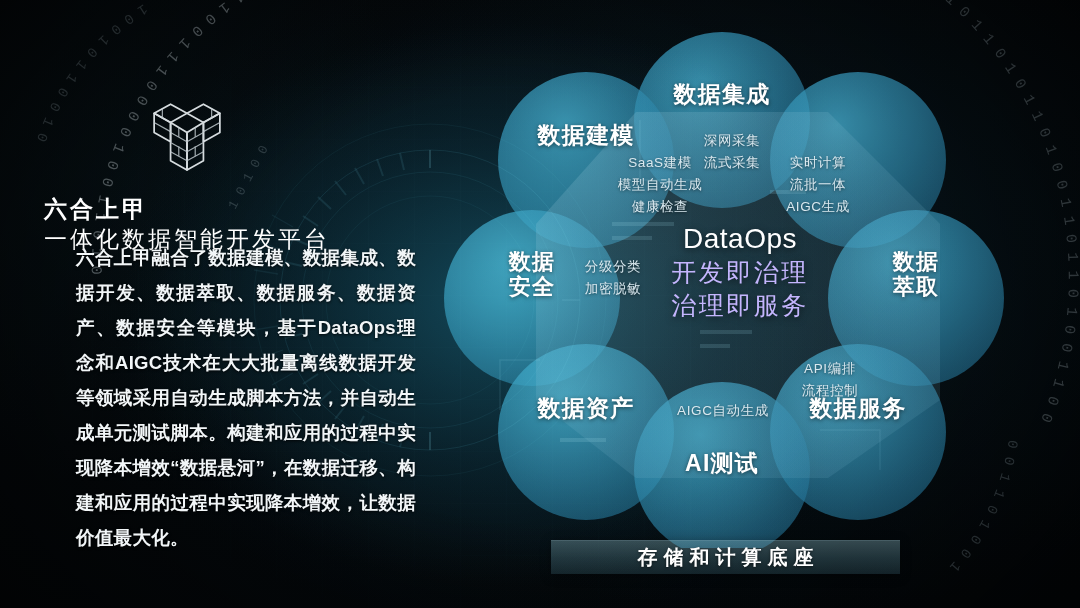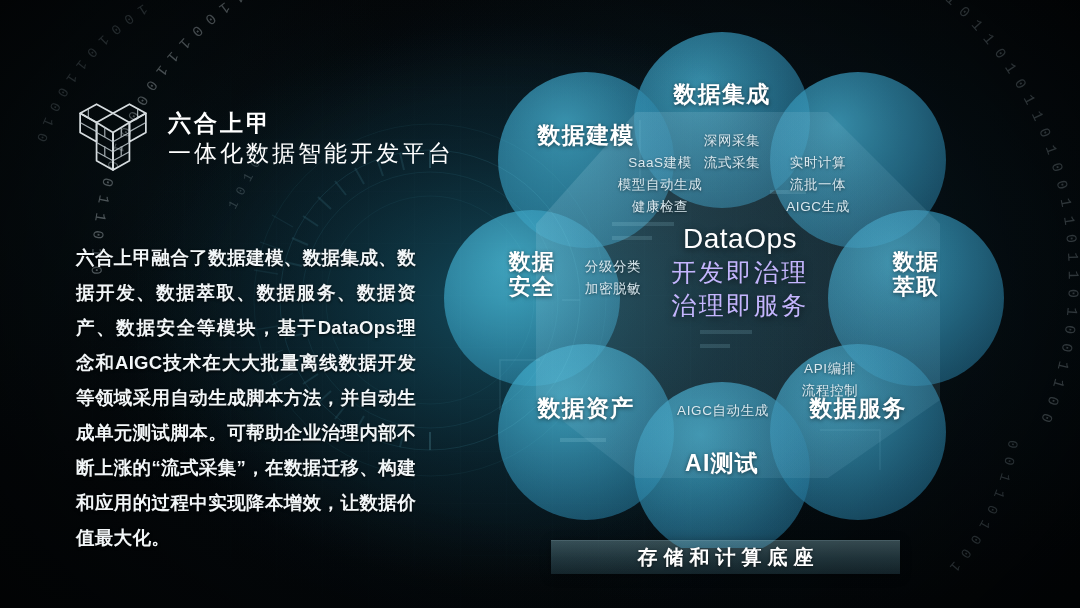--- a/index.html
+++ b/index.html
@@ -30,21 +30,21 @@
     mask-image:radial-gradient(ellipse 600px 420px at 45% 52%, #000 0%, rgba(0,0,0,.45) 55%, transparent 85%);
     -webkit-mask-image:radial-gradient(ellipse 600px 420px at 45% 52%, #000 0%, rgba(0,0,0,.45) 55%, transparent 85%);
   }
   .bg-vignette{
     position:absolute;inset:0;
     background:radial-gradient(ellipse 760px 560px at 50% 50%, rgba(0,0,0,0) 38%, rgba(0,0,0,.55) 82%, rgba(0,0,0,.82) 100%);
   }
   .bg-svg{position:absolute;inset:0;}
 
   
-  .brand{position:absolute;left:76px;top:96px;display:flex;align-items:center;gap:18px;}
+  .brand{position:absolute;left:44px;top:96px;display:flex;align-items:center;gap:18px;flex-direction:column;}
   .brand-mark{width:74px;height:84px;flex:0 0 auto;opacity:.92;}
   .brand-names{display:flex;flex-direction:column;gap:7px;}
   .brand-line1{font-size:23px;font-weight:700;letter-spacing:3px;color:#fff;line-height:1;}
   .brand-line2{font-size:23px;font-weight:400;letter-spacing:3px;color:#fff;line-height:1;}
 
   .intro{
     position:absolute;left:76px;top:240px;width:340px;
     font-size:18.5px;line-height:35px;font-weight:700;color:#f2f6f8;
     letter-spacing:.3px;text-align:justify;
     text-shadow:0 1px 3px rgba(0,0,0,.85);
@@ -215,21 +215,21 @@
         <path d="M13 14 L13 24"></path>
         <path d="M67 14 L67 24"></path>
       </g>
     </svg>
     <div class="brand-names">
       <div class="brand-line1">六合上甲</div>
       <div class="brand-line2">一体化数据智能开发平台</div>
     </div>
   </div>
 
-  <div class="intro">六合上甲融合了数据建模、数据集成、数据开发、数据萃取、数据服务、数据资产、数据安全等模块，基于DataOps理念和AIGC技术在大大批量离线数据开发等领域采用自动生成脚本方法，并自动生成单元测试脚本。可帮助企业治理内部不断上涨的“流式采集”，在数据迁移、构建和应用的过程中实现降本增效，让数据价值最大化。</div>
+  <div class="intro">六合上甲融合了数据建模、数据集成、数据开发、数据萃取、数据服务、数据资产、数据安全等模块，基于DataOps理念和AIGC技术在大大批量离线数据开发等领域采用自动生成脚本方法，并自动生成单元测试脚本。构建和应用的过程中实现降本增效“数据悬河”，在数据迁移、构建和应用的过程中实现降本增效，让数据价值最大化。</div>
 
   <div id="venn">
 
     <svg width="600" height="540" viewBox="0 0 600 540" aria-hidden="true">
       <defs>
         <radialGradient id="cg" cx="38%" cy="30%" r="78%">
           <stop offset="0%" stop-color="#3ea4c6" stop-opacity=".80"></stop>
           <stop offset="58%" stop-color="#2a7fa2" stop-opacity=".70"></stop>
           <stop offset="100%" stop-color="#1d6688" stop-opacity=".60"></stop>
         </radialGradient>

